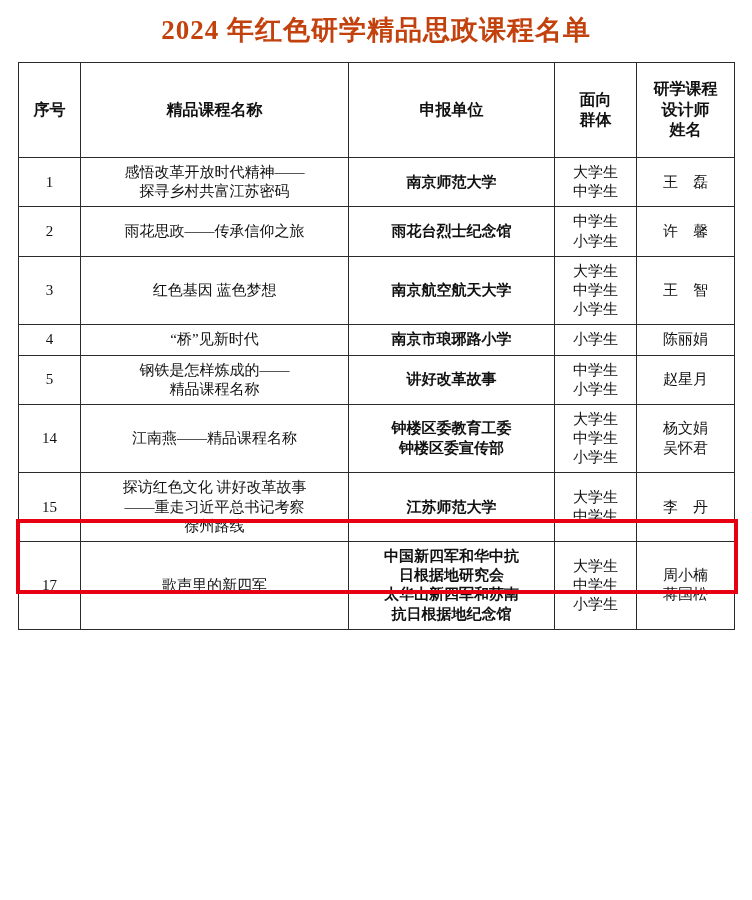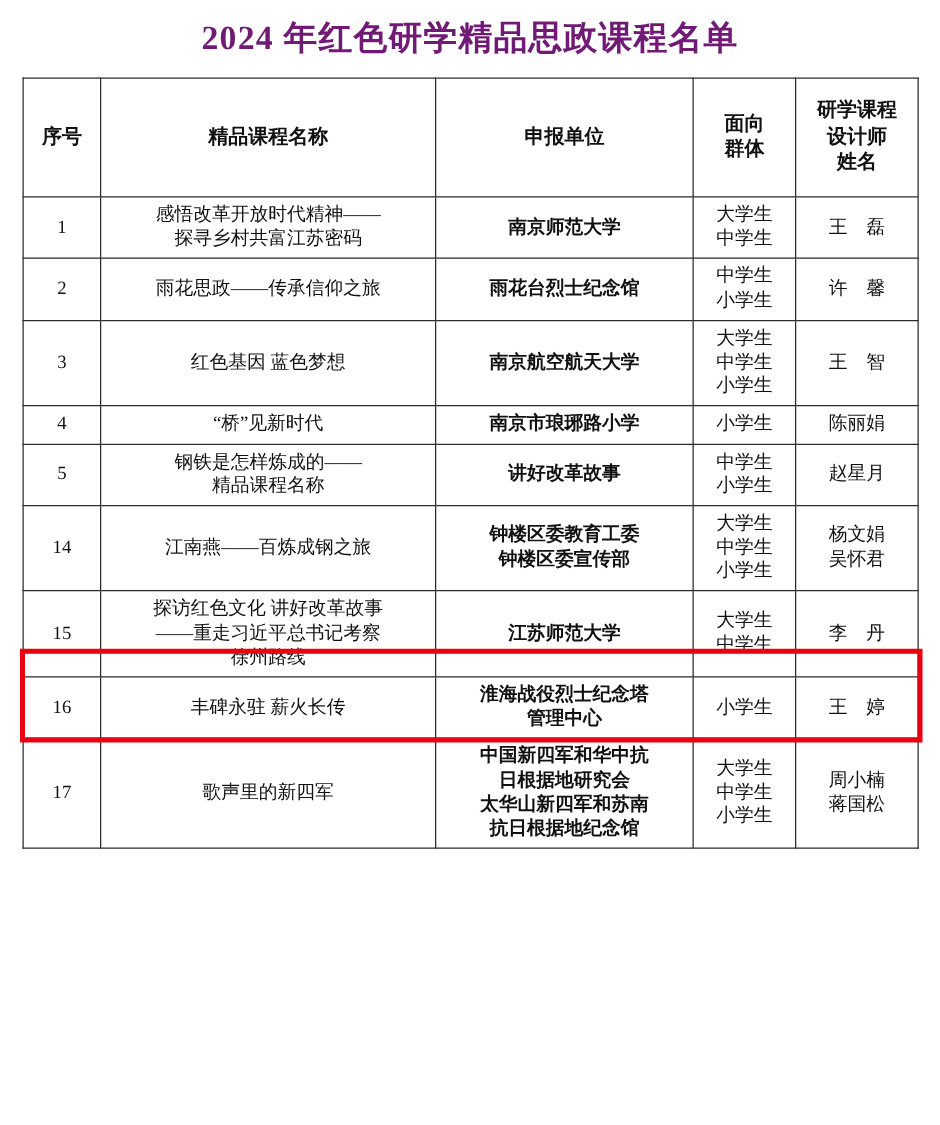--- a/index.html
+++ b/index.html
@@ -22,21 +22,21 @@
     box-sizing: border-box;
     padding: 0 18px;
   }
   #doc-title {
     text-align: center;
     font-size: 27px;
     font-weight: bold;
     letter-spacing: 1px;
     padding-top: 12px;
     padding-bottom: 14px;
-    color: #701a75;
+    color: #c2410c;
     font-family: "Liberation Serif", "DejaVu Serif", serif;
   }
   table.course-table {
     border-collapse: collapse;
     width: 716px;
     margin: 0 auto;
     table-layout: fixed;
     background: #fff;
   }
   table.course-table td, table.course-table th {
@@ -198,21 +198,21 @@
             <span class="line">中学生</span>
             <span class="line">小学生</span>
           </td>
           <td class="cell-designer">
             <span class="line">赵星月</span>
           </td>
         </tr>
         <tr>
           <td class="cell-no">14</td>
           <td class="cell-name">
-            <span class="line">江南燕——百炼成钢之旅</span>
+            <span class="line">江南燕——精品课程名称</span>
           </td>
           <td class="cell-unit">
             <span class="line">钟楼区委教育工委</span>
             <span class="line">钟楼区委宣传部</span>
           </td>
           <td class="cell-group">
             <span class="line">大学生</span>
             <span class="line">中学生</span>
             <span class="line">小学生</span>
           </td>
@@ -230,36 +230,20 @@
           </td>
           <td class="cell-unit">
             <span class="line">江苏师范大学</span>
           </td>
           <td class="cell-group">
             <span class="line">大学生</span>
             <span class="line">中学生</span>
           </td>
           <td class="cell-designer">
             <span class="line">李　丹</span>
-          </td>
-        </tr>
-        <tr>
-          <td class="cell-no">16</td>
-          <td class="cell-name">
-            <span class="line">丰碑永驻  薪火长传</span>
-          </td>
-          <td class="cell-unit">
-            <span class="line">淮海战役烈士纪念塔</span>
-            <span class="line">管理中心</span>
-          </td>
-          <td class="cell-group">
-            <span class="line">小学生</span>
-          </td>
-          <td class="cell-designer">
-            <span class="line">王　婷</span>
           </td>
         </tr>
         <tr>
           <td class="cell-no">17</td>
           <td class="cell-name">
             <span class="line">歌声里的新四军</span>
           </td>
           <td class="cell-unit">
             <span class="line">中国新四军和华中抗</span>
             <span class="line">日根据地研究会</span>

